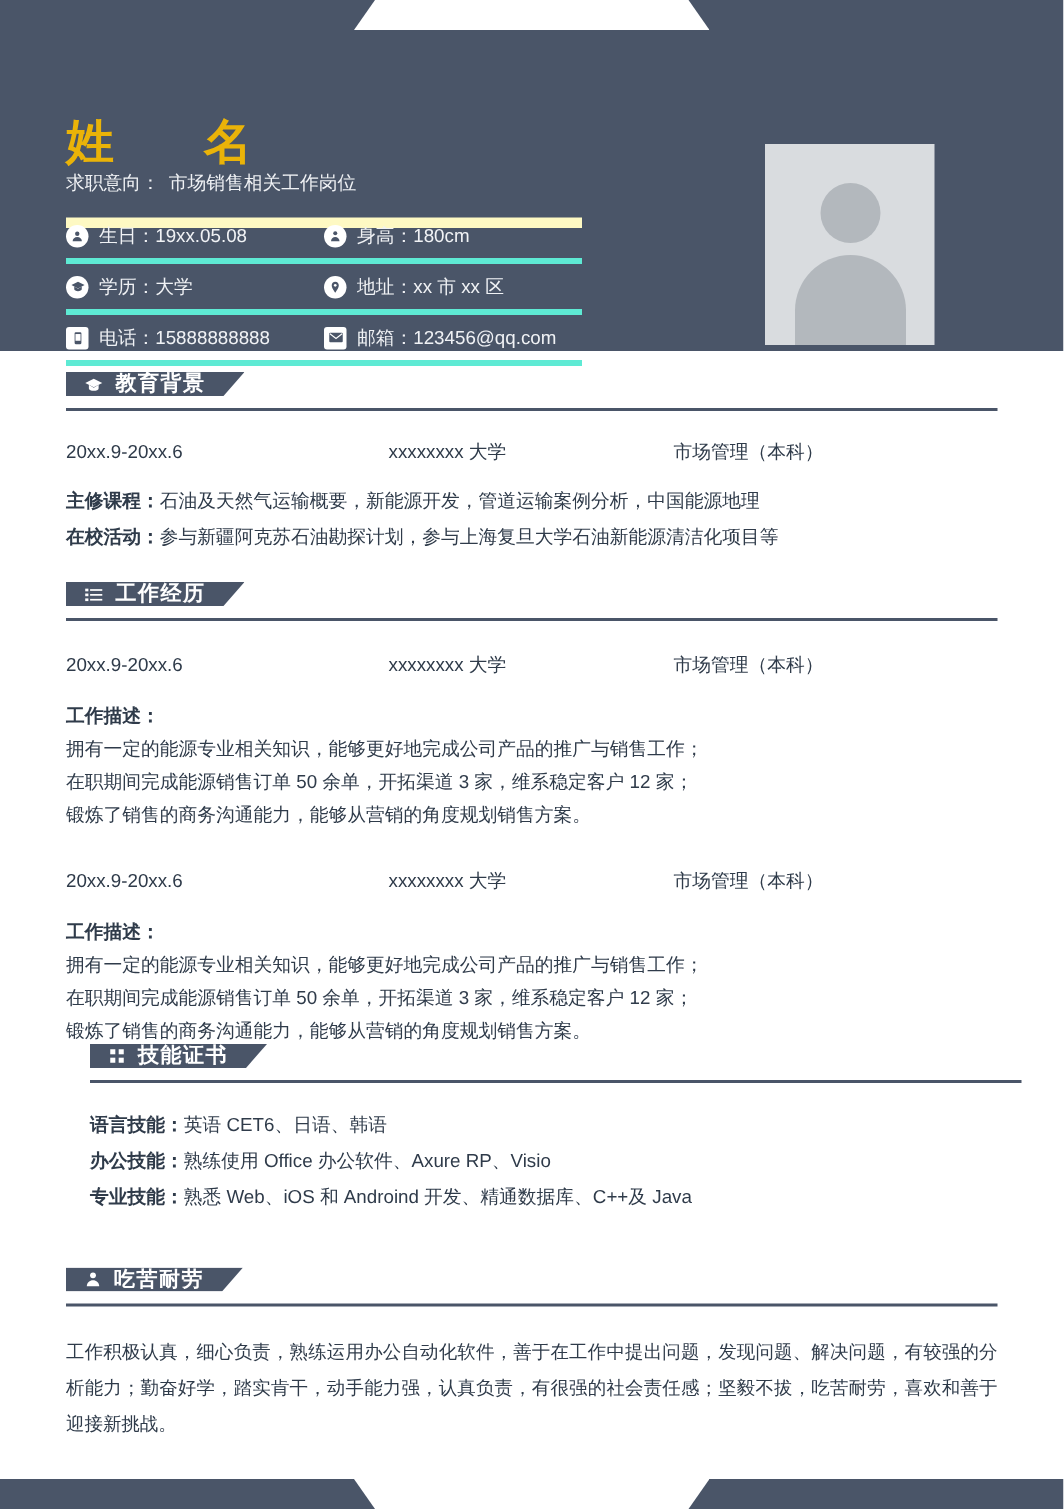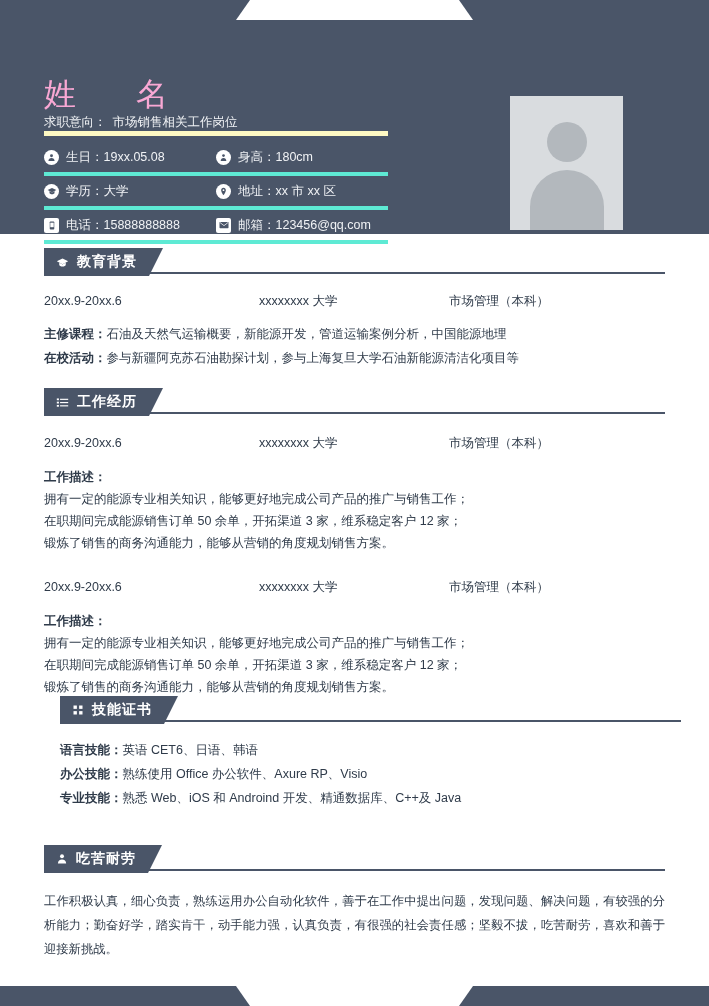--- a/index.html
+++ b/index.html
@@ -66,33 +66,33 @@
     width: 709px;
     height: 214px;
     background: #4a5568;
     color: #ffffff;
   }
   .name {
     position: absolute;
     left: 44px;
     top: 53px;
     font-size: 32px;
-    font-weight: normal;
+    font-weight: bold;
     letter-spacing: 14px;
-    color: #f9a8d4;
+    color: #eab308;
   }
   .objective {
     position: absolute;
     left: 44px;
     top: 94px;
     width: 344px;
     font-size: 12.5px;
     color: #f0f2f5;
-    padding-bottom: 0;
-    border-bottom: 5px solid #fef9c3;
+    padding-bottom: 14px;
+    border-bottom: 7px solid #fef9c3;
   }
   .objective .obj-label { margin-right: 6px; }
 
   .info-grid {
     position: absolute;
     left: 44px;
     top: 122px;
     width: 344px;
   }
   .info-row {
@@ -155,21 +155,21 @@
   
   .section-head {
     position: relative;
     height: 26px;
     margin: 0 0 0 44px;
     width: 621px;
   }
   .sh-tag {
     position: absolute;
     left: 0; top: 0;
-    height: 28px;
+    height: 16px;
     background: #4a5568;
     color: #fff;
     display: flex;
     align-items: center;
     padding: 0 26px 0 12px;
     font-size: 14px;
     font-weight: bold;
     letter-spacing: 1px;
     clip-path: polygon(0 0, 100% 0, calc(100% - 14px) 100%, 0 100%);
   }

